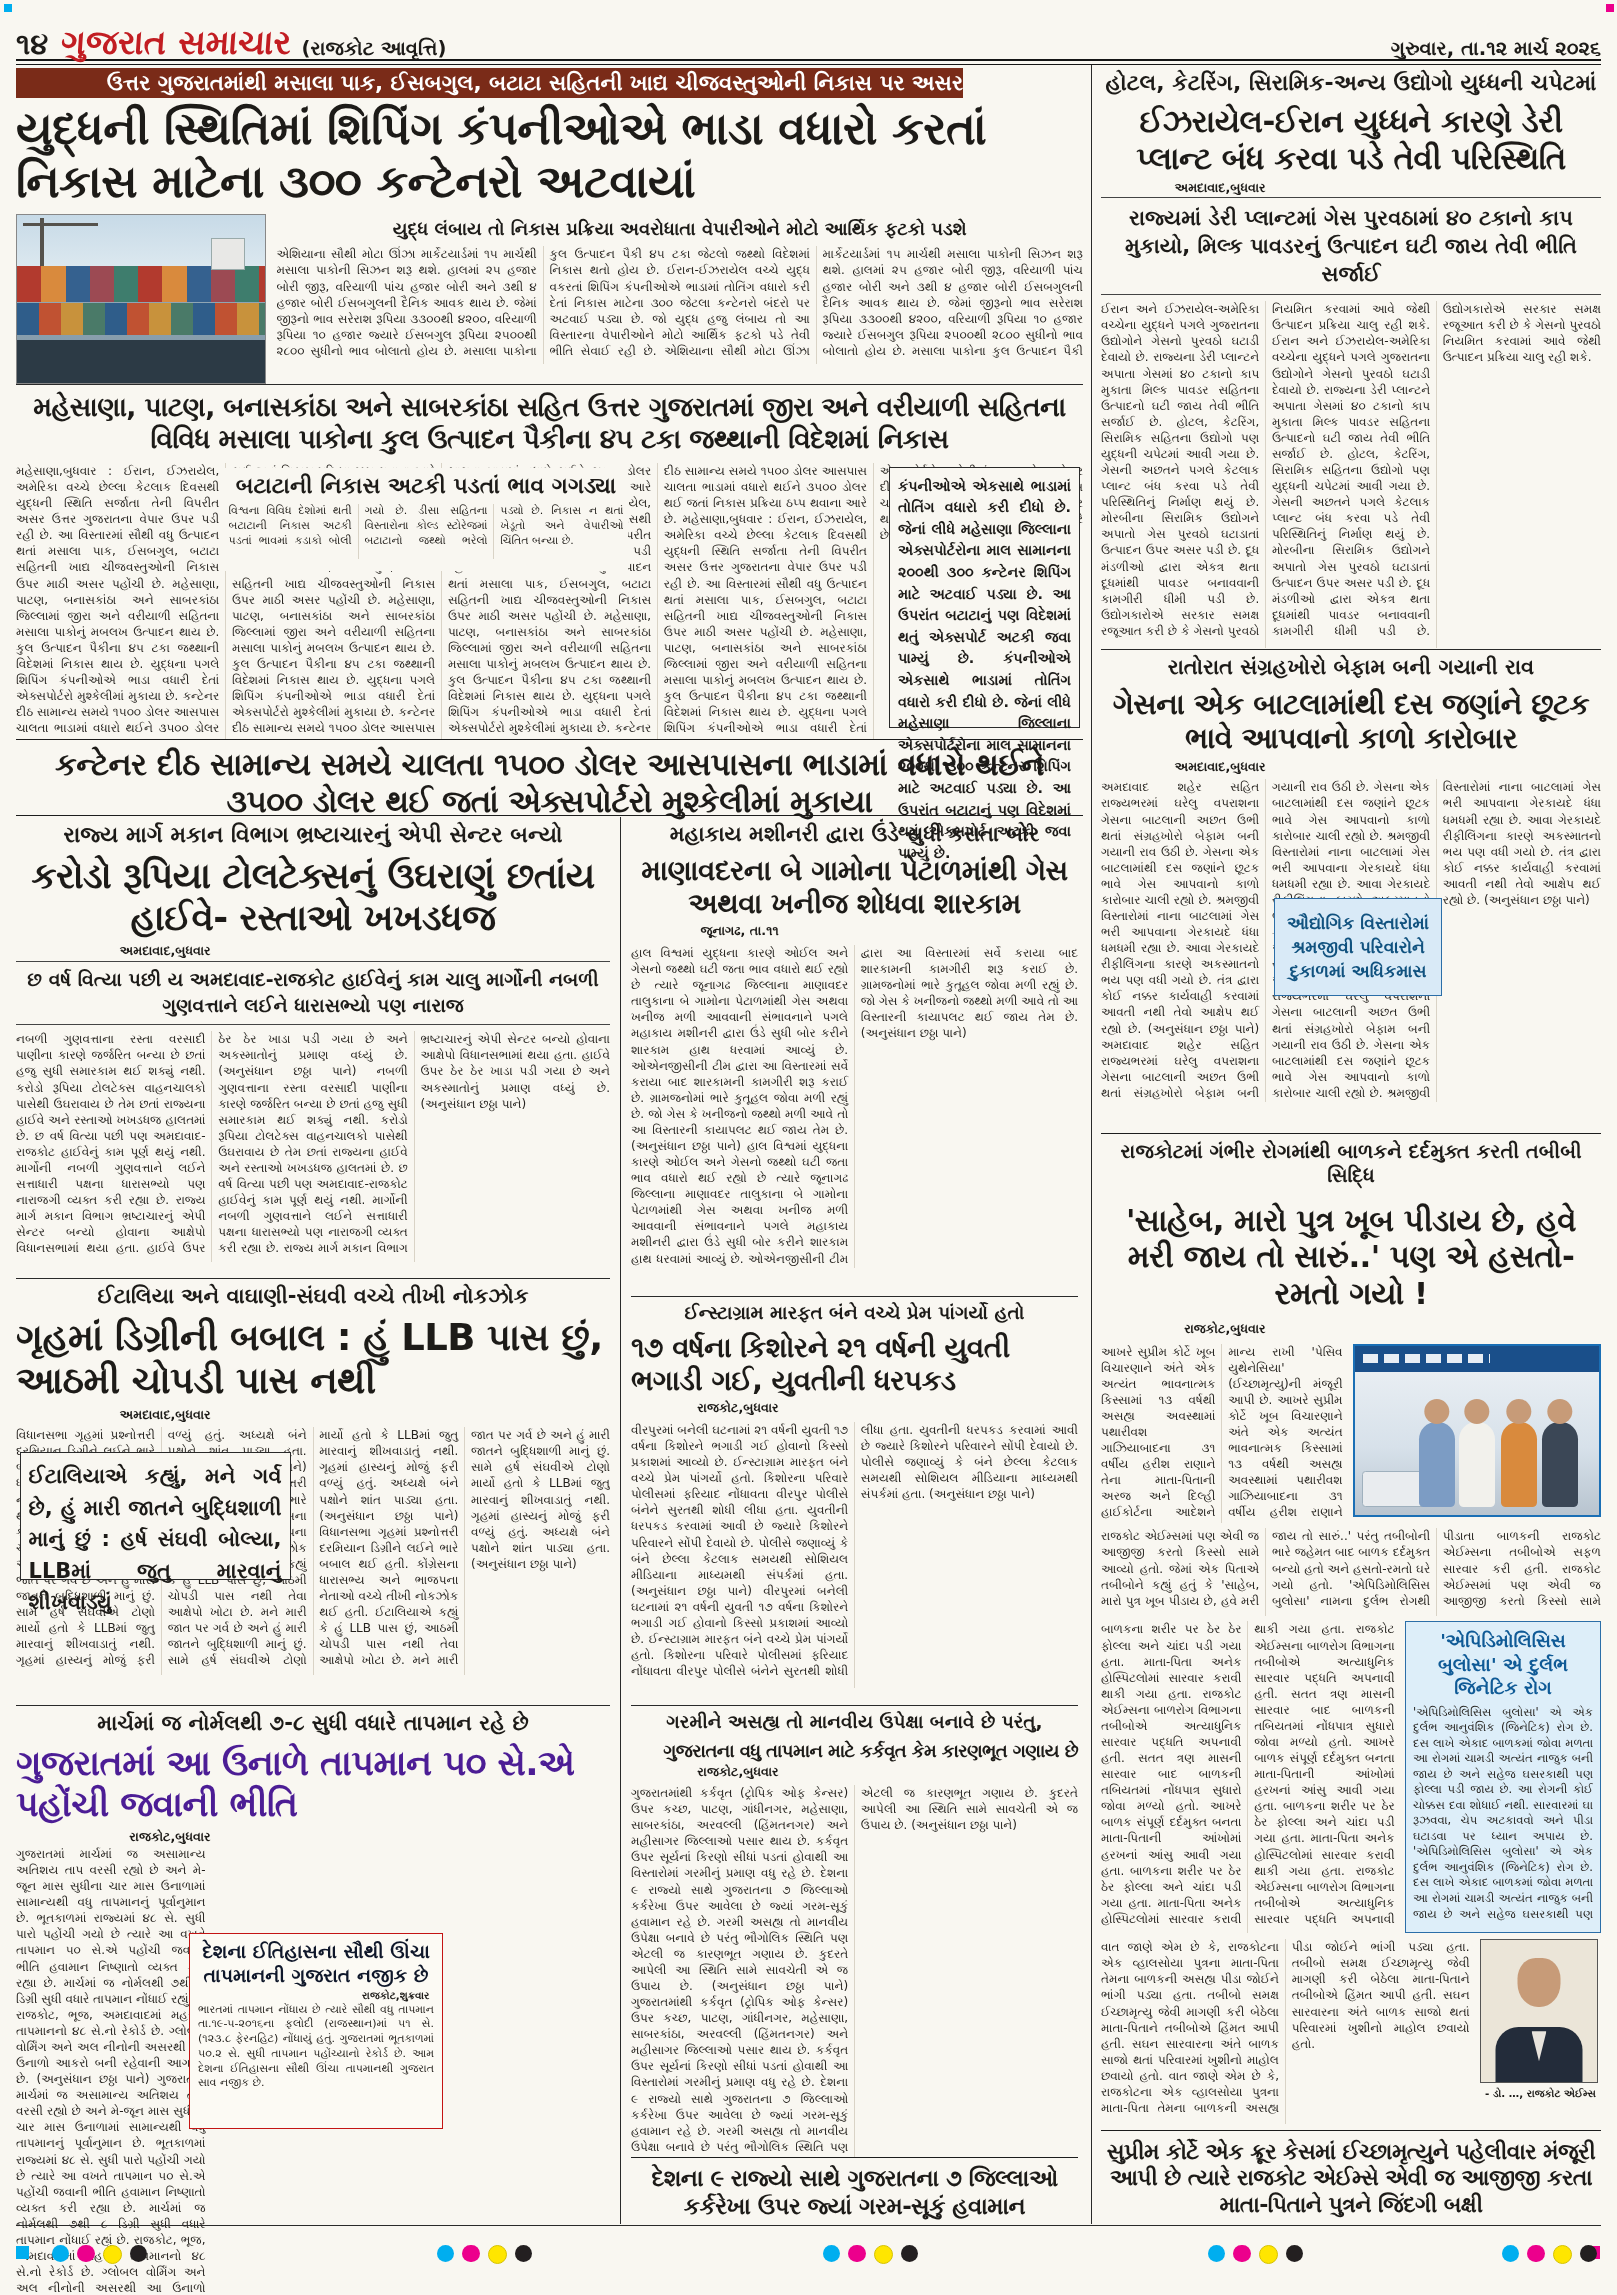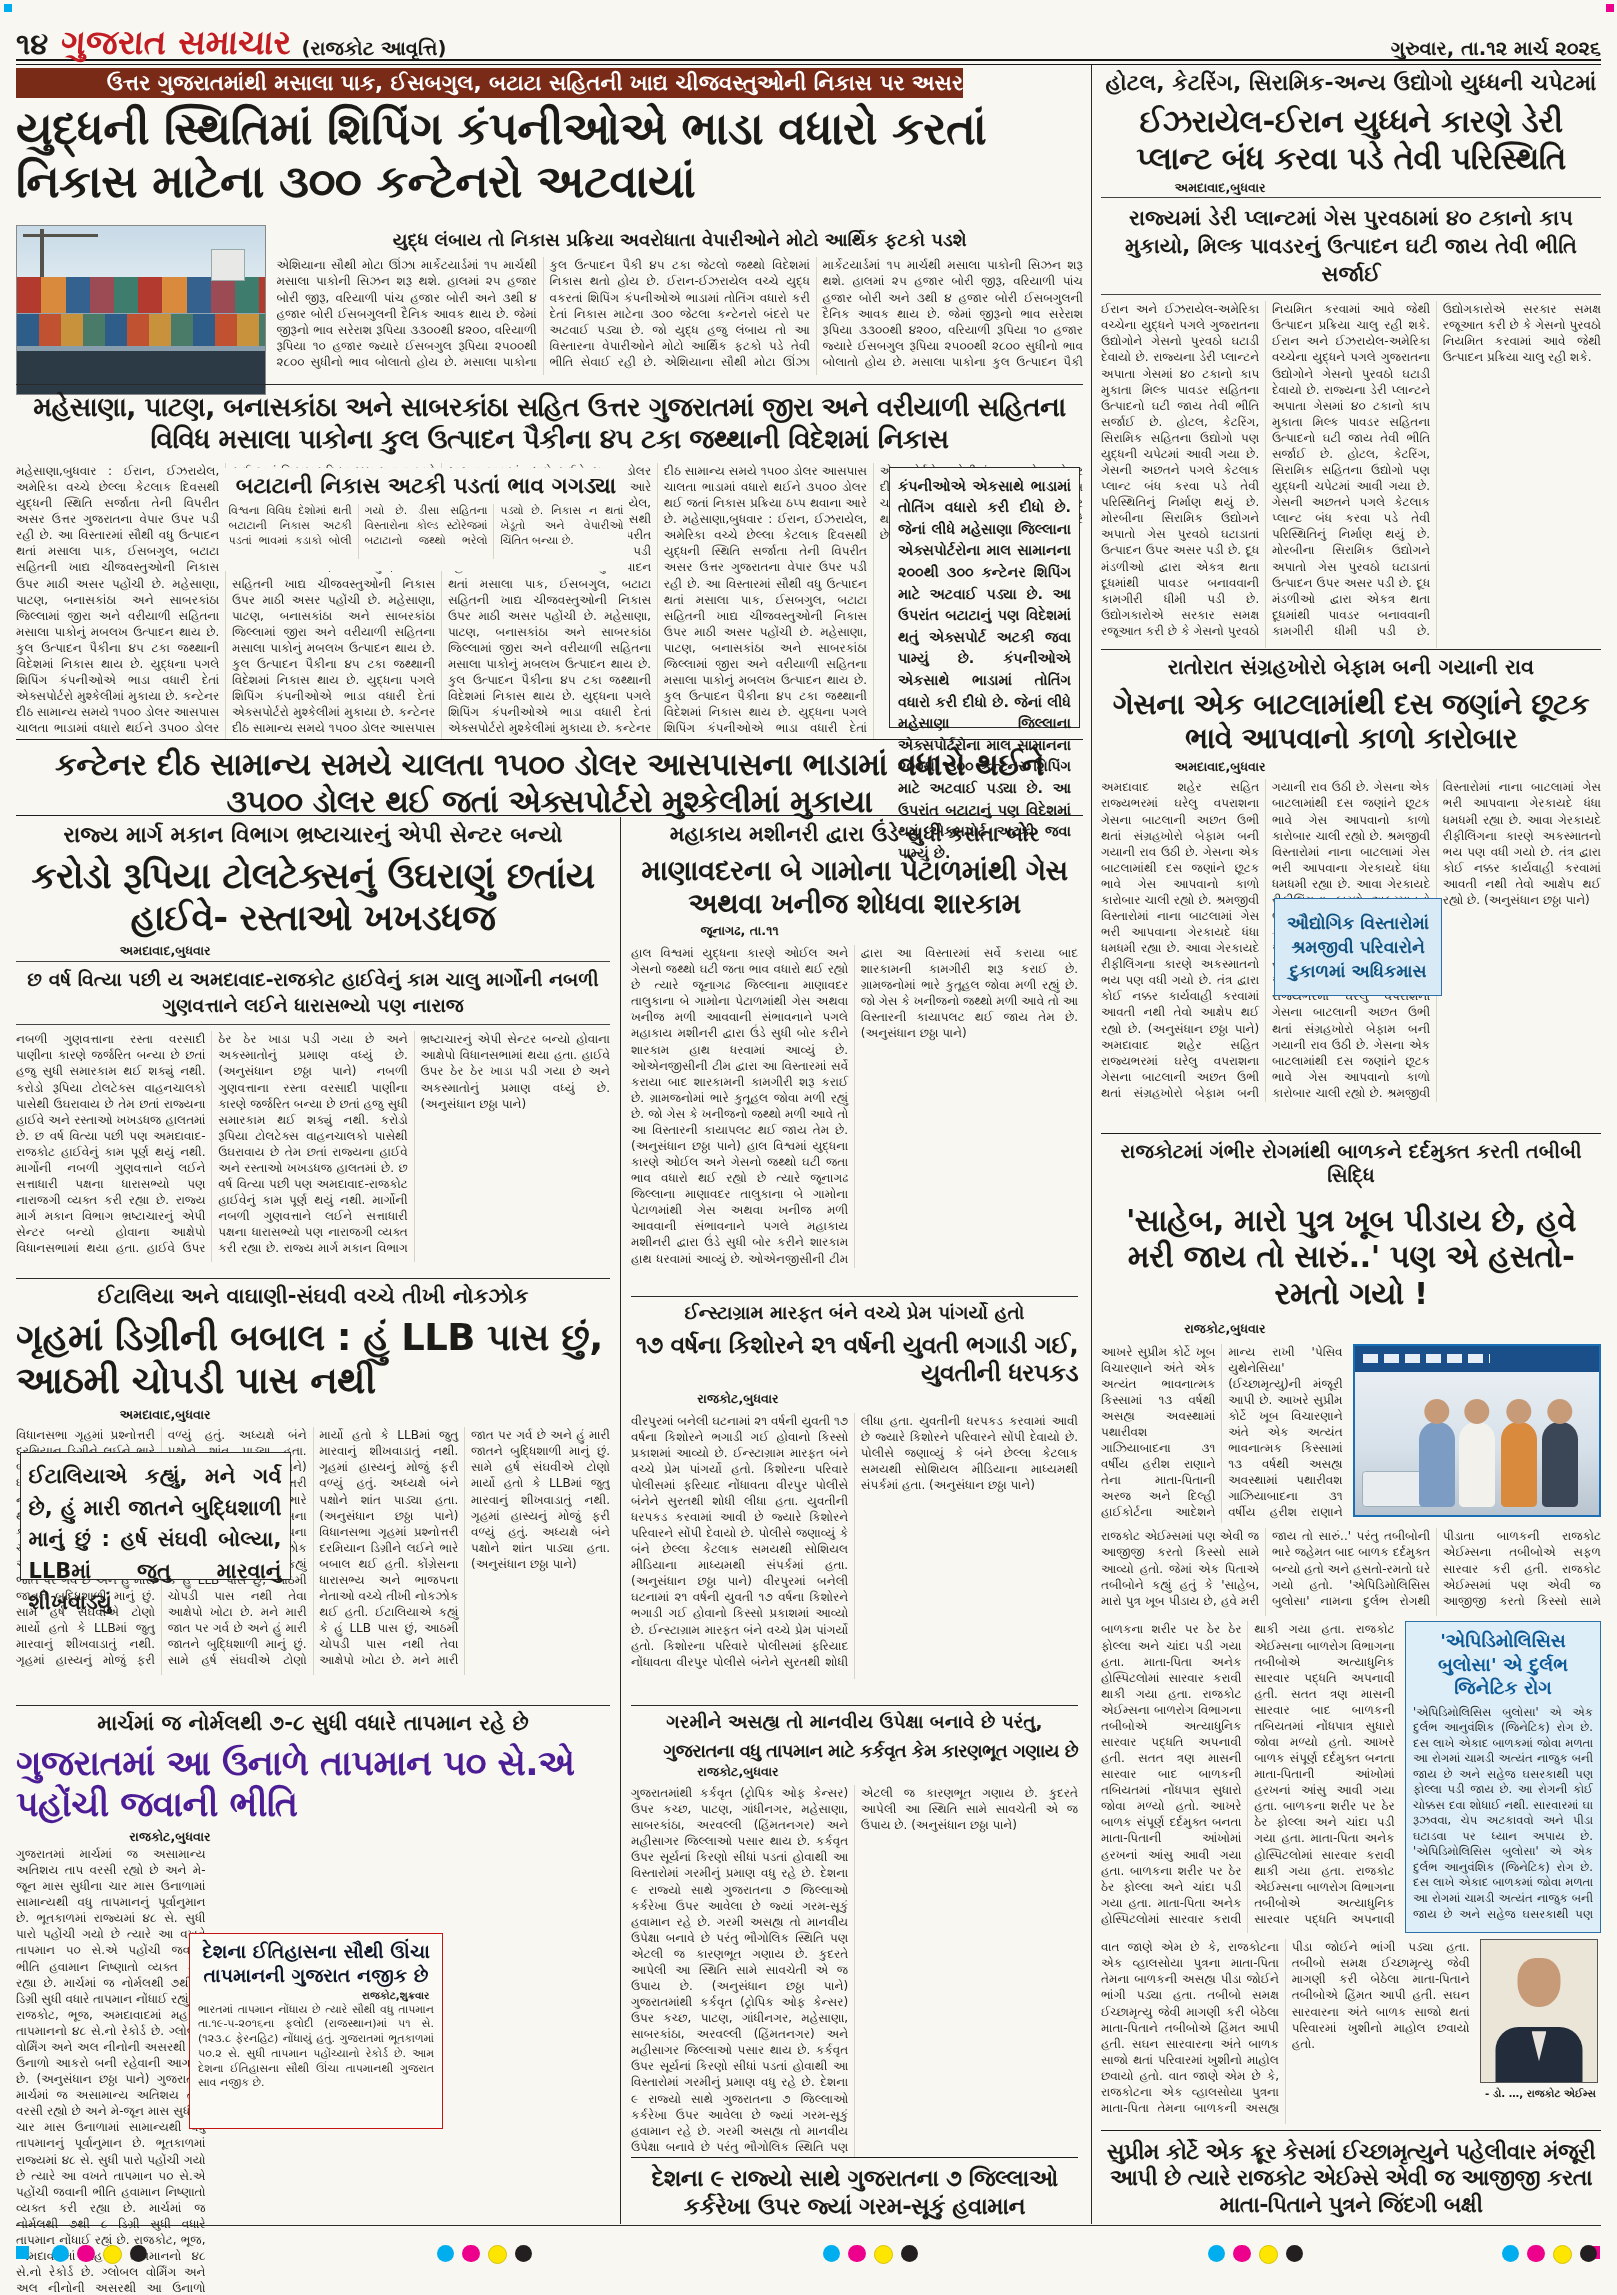--- a/index.html
+++ b/index.html
@@ -73,21 +73,21 @@
     <span class="pageno">૧૪</span>
     <span class="masthead">ગુજરાત સમાચાર</span>
     <span class="edition">(રાજકોટ આવૃત્તિ)</span>
     <span class="hdate">ગુરુવાર, તા.૧૨ માર્ચ ૨૦૨૬</span>
   </div>
   <div class="hdr2"></div>
 
   <section class="abs" style="left:16px;top:68px;width:1067px;height:315px">
     <div class="kicker-bar">ઉત્તર ગુજરાતમાંથી મસાલા પાક, ઈસબગુલ, બટાટા સહિતની ખાદ્ય ચીજવસ્તુઓની નિકાસ પર અસર</div>
     <div class="headline" style="font-size:45px">યુદ્ધની સ્થિતિમાં શિપિંગ કંપનીઓએ ભાડા વધારો કરતાં નિકાસ માટેના ૩૦૦ કન્ટેનરો અટવાયાં</div>
-    <div class="row" style="margin-top:17px">
+    <div class="row" style="margin-top:6px">
       <div class="photo-ship">
         <div class="crane"></div>
         <div class="crane-boom"></div>
         <div class="cont1"></div>
         <div class="cont2"></div>
         <div class="bridge"></div>
         <div class="hull"></div>
       </div>
       <div style="flex:1">
         <div class="intro">યુદ્ધ લંબાય તો નિકાસ પ્રક્રિયા અવરોધાતા વેપારીઓને મોટો આર્થિક ફટકો પડશે</div>
@@ -143,21 +143,21 @@
   <section class="abs" style="left:16px;top:1278px;width:594px;height:427px;border-top:1.2px solid #2a2a2a;position:absolute">
     <div class="kicker" style="font-size:21px">ઈટાલિયા અને વાઘાણી-સંઘવી વચ્ચે તીખી નોકઝોક</div>
     <div class="headline" style="font-size:37px">ગૃહમાં ડિગ્રીની બબાલ : હું LLB પાસ છું, આઠમી ચોપડી પાસ નથી</div>
     <div class="byline">અમદાવાદ,બુધવાર</div>
     <div class="body-text cols-4" style="height:248px;margin-top:3.5px">વિધાનસભા ગૃહમાં પ્રશ્નોત્તરી દરમિયાન ડિગ્રીને લઈને ભારે બબાલ થઈ હતી. કોંગ્રેસના ધારાસભ્ય અને ભાજપના નેતાઓ વચ્ચે તીખી નોકઝોક થઈ હતી. ઈટાલિયાએ કહ્યું કે હું LLB પાસ છું, આઠમી ચોપડી પાસ નથી તેવા આક્ષેપો ખોટા છે. મને મારી જાત પર ગર્વ છે અને હું મારી જાતને બુદ્ધિશાળી માનું છું. સામે હર્ષ સંઘવીએ ટોણો માર્યો હતો કે LLBમાં જુતુ મારવાનું શીખવાડાતું નથી. ગૃહમાં હાસ્યનું મોજું ફરી વળ્યું હતું. અધ્યક્ષે બંને પક્ષોને શાંત પાડ્યા હતા. (અનુસંધાન છઠ્ઠા પાને) વિધાનસભા ગૃહમાં પ્રશ્નોત્તરી દરમિયાન ડિગ્રીને લઈને ભારે બબાલ થઈ હતી. કોંગ્રેસના ધારાસભ્ય અને ભાજપના નેતાઓ વચ્ચે તીખી નોકઝોક થઈ હતી. ઈટાલિયાએ કહ્યું કે હું LLB પાસ છું, આઠમી ચોપડી પાસ નથી તેવા આક્ષેપો ખોટા છે. મને મારી જાત પર ગર્વ છે અને હું મારી જાતને બુદ્ધિશાળી માનું છું. સામે હર્ષ સંઘવીએ ટોણો માર્યો હતો કે LLBમાં જુતુ મારવાનું શીખવાડાતું નથી. ગૃહમાં હાસ્યનું મોજું ફરી વળ્યું હતું. અધ્યક્ષે બંને પક્ષોને શાંત પાડ્યા હતા. (અનુસંધાન છઠ્ઠા પાને) વિધાનસભા ગૃહમાં પ્રશ્નોત્તરી દરમિયાન ડિગ્રીને લઈને ભારે બબાલ થઈ હતી. કોંગ્રેસના ધારાસભ્ય અને ભાજપના નેતાઓ વચ્ચે તીખી નોકઝોક થઈ હતી. ઈટાલિયાએ કહ્યું કે હું LLB પાસ છું, આઠમી ચોપડી પાસ નથી તેવા આક્ષેપો ખોટા છે. મને મારી જાત પર ગર્વ છે અને હું મારી જાતને બુદ્ધિશાળી માનું છું. સામે હર્ષ સંઘવીએ ટોણો માર્યો હતો કે LLBમાં જુતુ મારવાનું શીખવાડાતું નથી. ગૃહમાં હાસ્યનું મોજું ફરી વળ્યું હતું. અધ્યક્ષે બંને પક્ષોને શાંત પાડ્યા હતા. (અનુસંધાન છઠ્ઠા પાને)</div>
     <div class="inset inset-bold" style="left:3.5px;top:173px;width:271px;height:128px;font-size:21px;border:1.2px solid #2a2a2a">ઈટાલિયાએ કહ્યું, મને ગર્વ છે, હું મારી જાતને બુદ્ધિશાળી માનું છું : હર્ષ સંઘવી બોલ્યા, LLBમાં જુતુ મારવાનું શીખવાડ્યું</div>
   </section>
 
   <section class="abs" style="left:631px;top:1296px;width:447px;height:409px;border-top:1.2px solid #2a2a2a">
     <div class="kicker" style="font-size:18.5px">ઈન્સ્ટાગ્રામ મારફત બંને વચ્ચે પ્રેમ પાંગર્યો હતો</div>
-    <div class="headline" style="font-size:24px;text-align:right">૧૭ વર્ષના કિશોરને ૨૧ વર્ષની યુવતી ભગાડી ગઈ, યુવતીની ધરપકડ</div>
+    <div class="headline" style="font-size:28px;text-align:left">૧૭ વર્ષના કિશોરને ૨૧ વર્ષની યુવતી ભગાડી ગઈ, યુવતીની ધરપકડ</div>
     <div class="byline">રાજકોટ,બુધવાર</div>
     <div class="body-text cols-2" style="height:266px;margin-top:4.6px">વીરપુરમાં બનેલી ઘટનામાં ૨૧ વર્ષની યુવતી ૧૭ વર્ષના કિશોરને ભગાડી ગઈ હોવાનો કિસ્સો પ્રકાશમાં આવ્યો છે. ઈન્સ્ટાગ્રામ મારફત બંને વચ્ચે પ્રેમ પાંગર્યો હતો. કિશોરના પરિવારે પોલીસમાં ફરિયાદ નોંધાવતા વીરપુર પોલીસે બંનેને સુરતથી શોધી લીધા હતા. યુવતીની ધરપકડ કરવામાં આવી છે જ્યારે કિશોરને પરિવારને સોંપી દેવાયો છે. પોલીસે જણાવ્યું કે બંને છેલ્લા કેટલાક સમયથી સોશિયલ મીડિયાના માધ્યમથી સંપર્કમાં હતા. (અનુસંધાન છઠ્ઠા પાને) વીરપુરમાં બનેલી ઘટનામાં ૨૧ વર્ષની યુવતી ૧૭ વર્ષના કિશોરને ભગાડી ગઈ હોવાનો કિસ્સો પ્રકાશમાં આવ્યો છે. ઈન્સ્ટાગ્રામ મારફત બંને વચ્ચે પ્રેમ પાંગર્યો હતો. કિશોરના પરિવારે પોલીસમાં ફરિયાદ નોંધાવતા વીરપુર પોલીસે બંનેને સુરતથી શોધી લીધા હતા. યુવતીની ધરપકડ કરવામાં આવી છે જ્યારે કિશોરને પરિવારને સોંપી દેવાયો છે. પોલીસે જણાવ્યું કે બંને છેલ્લા કેટલાક સમયથી સોશિયલ મીડિયાના માધ્યમથી સંપર્કમાં હતા. (અનુસંધાન છઠ્ઠા પાને)</div>
   </section>
 
   <section class="abs" style="left:1101px;top:1133px;width:500px;height:1091px;border-top:1.7px solid #1d1d1d;display:flex;flex-direction:column;gap:5.8px">
     <div class="kicker" style="font-size:19.6px;padding-top:5.8px">રાજકોટમાં ગંભીર રોગમાંથી બાળકને દર્દમુક્ત કરતી તબીબી સિદ્ધિ</div>
     <div class="headline" style="font-size:31px;text-align:center">'સાહેબ, મારો પુત્ર ખૂબ પીડાય છે, હવે મરી જાય તો સારું..' પણ એ હસતો-રમતો ગયો !</div>
     <div class="byline">રાજકોટ,બુધવાર</div>
     <div class="row" style="height:179px">
       <div class="body-text cols-2" style="flex:1;height:179px">આખરે સુપ્રીમ કોર્ટે ખૂબ વિચારણાને અંતે એક અત્યંત ભાવનાત્મક કિસ્સામાં ૧૩ વર્ષથી અસહ્ય અવસ્થામાં પથારીવશ ગાઝિયાબાદના ૩૧ વર્ષીય હરીશ રાણાને તેના માતા-પિતાની અરજ અને દિલ્હી હાઈકોર્ટના આદેશને માન્ય રાખી 'પેસિવ યુથેનેસિયા' (ઈચ્છામૃત્યુ)ની મંજૂરી આપી છે. આખરે સુપ્રીમ કોર્ટે ખૂબ વિચારણાને અંતે એક અત્યંત ભાવનાત્મક કિસ્સામાં ૧૩ વર્ષથી અસહ્ય અવસ્થામાં પથારીવશ ગાઝિયાબાદના ૩૧ વર્ષીય હરીશ રાણાને તેના માતા-પિતાની અરજ અને દિલ્હી હાઈકોર્ટના આદેશને માન્ય રાખી 'પેસિવ યુથેનેસિયા' (ઈચ્છામૃત્યુ)ની મંજૂરી આપી છે.</div>

